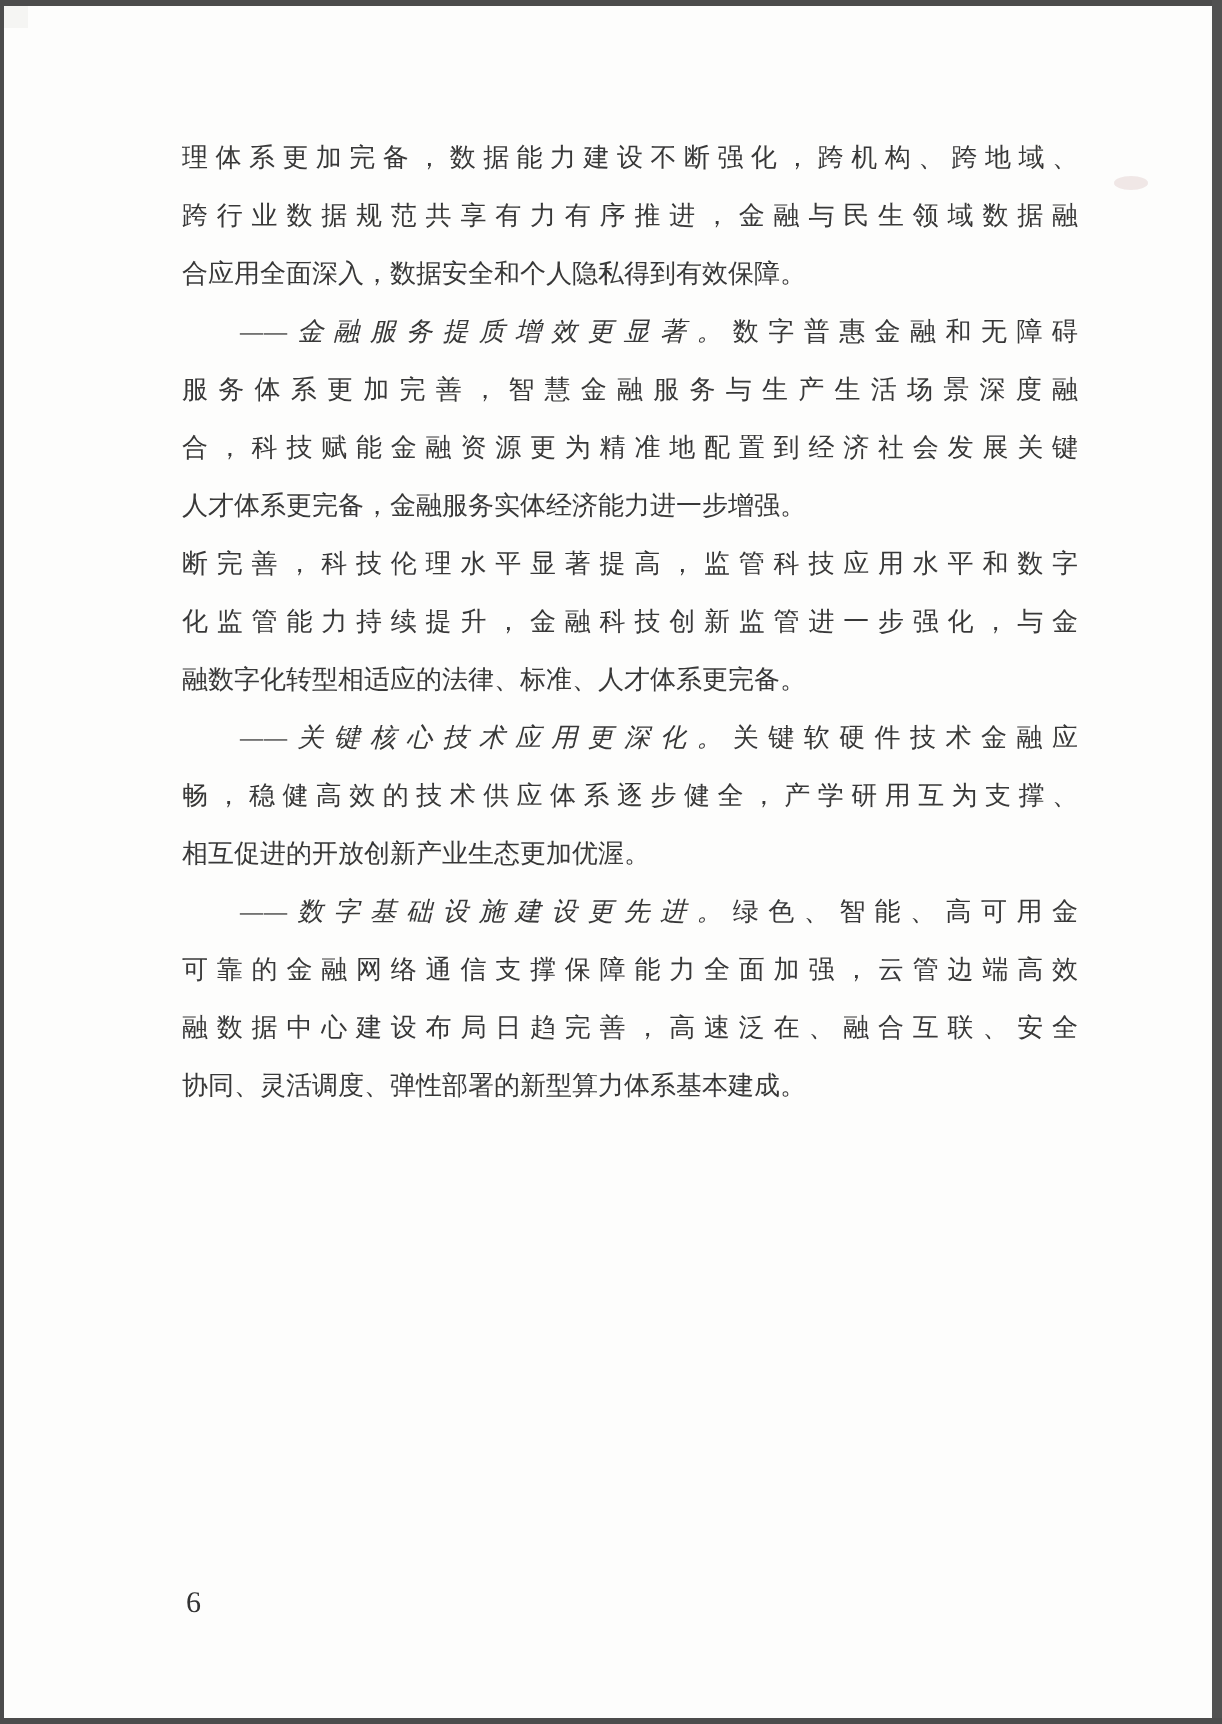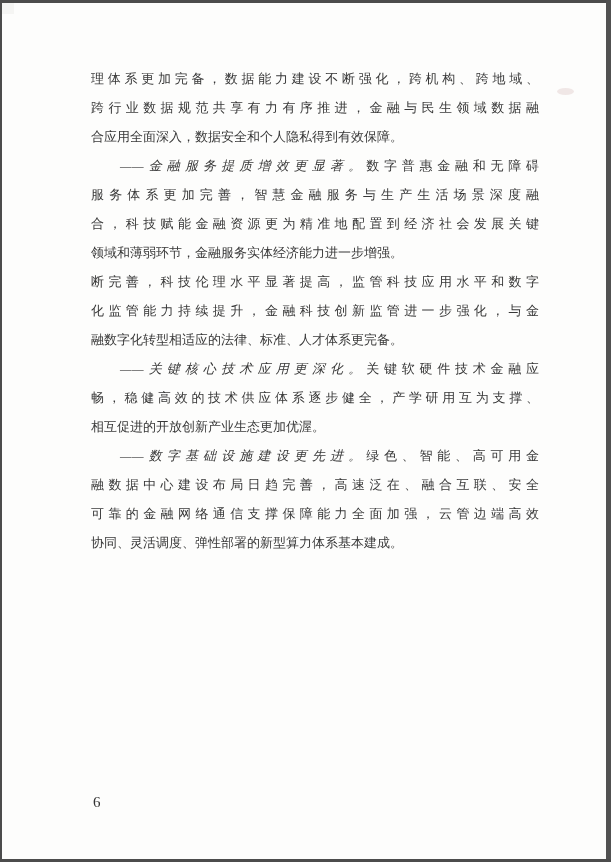--- a/index.html
+++ b/index.html
@@ -81,39 +81,39 @@
     <p class="para">
       <span class="line">理体系更加完备，数据能力建设不断强化，跨机构、跨地域、</span>
       <span class="line">跨行业数据规范共享有力有序推进，金融与民生领域数据融</span>
       <span class="line last">合应用全面深入，数据安全和个人隐私得到有效保障。</span>
     </p>
 
     <p class="para">
       <span class="line first-line"><em class="lead">——金融服务提质增效更显著。</em><span>数字普惠金融和无障碍</span></span>
       <span class="line">服务体系更加完善，智慧金融服务与生产生活场景深度融</span>
       <span class="line">合，科技赋能金融资源更为精准地配置到经济社会发展关键</span>
-      <span class="line last">领域和薄弱环节，金融服务实体经济能力进一步增强。</span>
+      <span class="line last">人才体系更完备，金融服务实体经济能力进一步增强。</span>
     </p>
 
     <p class="para">
       <span class="line">断完善，科技伦理水平显著提高，监管科技应用水平和数字</span>
       <span class="line">化监管能力持续提升，金融科技创新监管进一步强化，与金</span>
       <span class="line last">融数字化转型相适应的法律、标准、人才体系更完备。</span>
     </p>
 
     <p class="para">
       <span class="line first-line"><em class="lead">——关键核心技术应用更深化。</em><span>关键软硬件技术金融应</span></span>
       <span class="line">畅，稳健高效的技术供应体系逐步健全，产学研用互为支撑、</span>
       <span class="line last">相互促进的开放创新产业生态更加优渥。</span>
     </p>
 
     <p class="para">
       <span class="line first-line"><em class="lead">——数字基础设施建设更先进。</em><span>绿色、智能、高可用金</span></span>
+      <span class="line">可靠的金融网络通信支撑保障能力全面加强，云管边端高效</span>
       <span class="line">融数据中心建设布局日趋完善，高速泛在、融合互联、安全</span>
-      <span class="line">可靠的金融网络通信支撑保障能力全面加强，云管边端高效</span>
       <span class="line last">协同、灵活调度、弹性部署的新型算力体系基本建成。</span>
     </p>
 
   </div>
 
   <div class="page-number">6</div>
 
 </div>
 
 </body></html>

